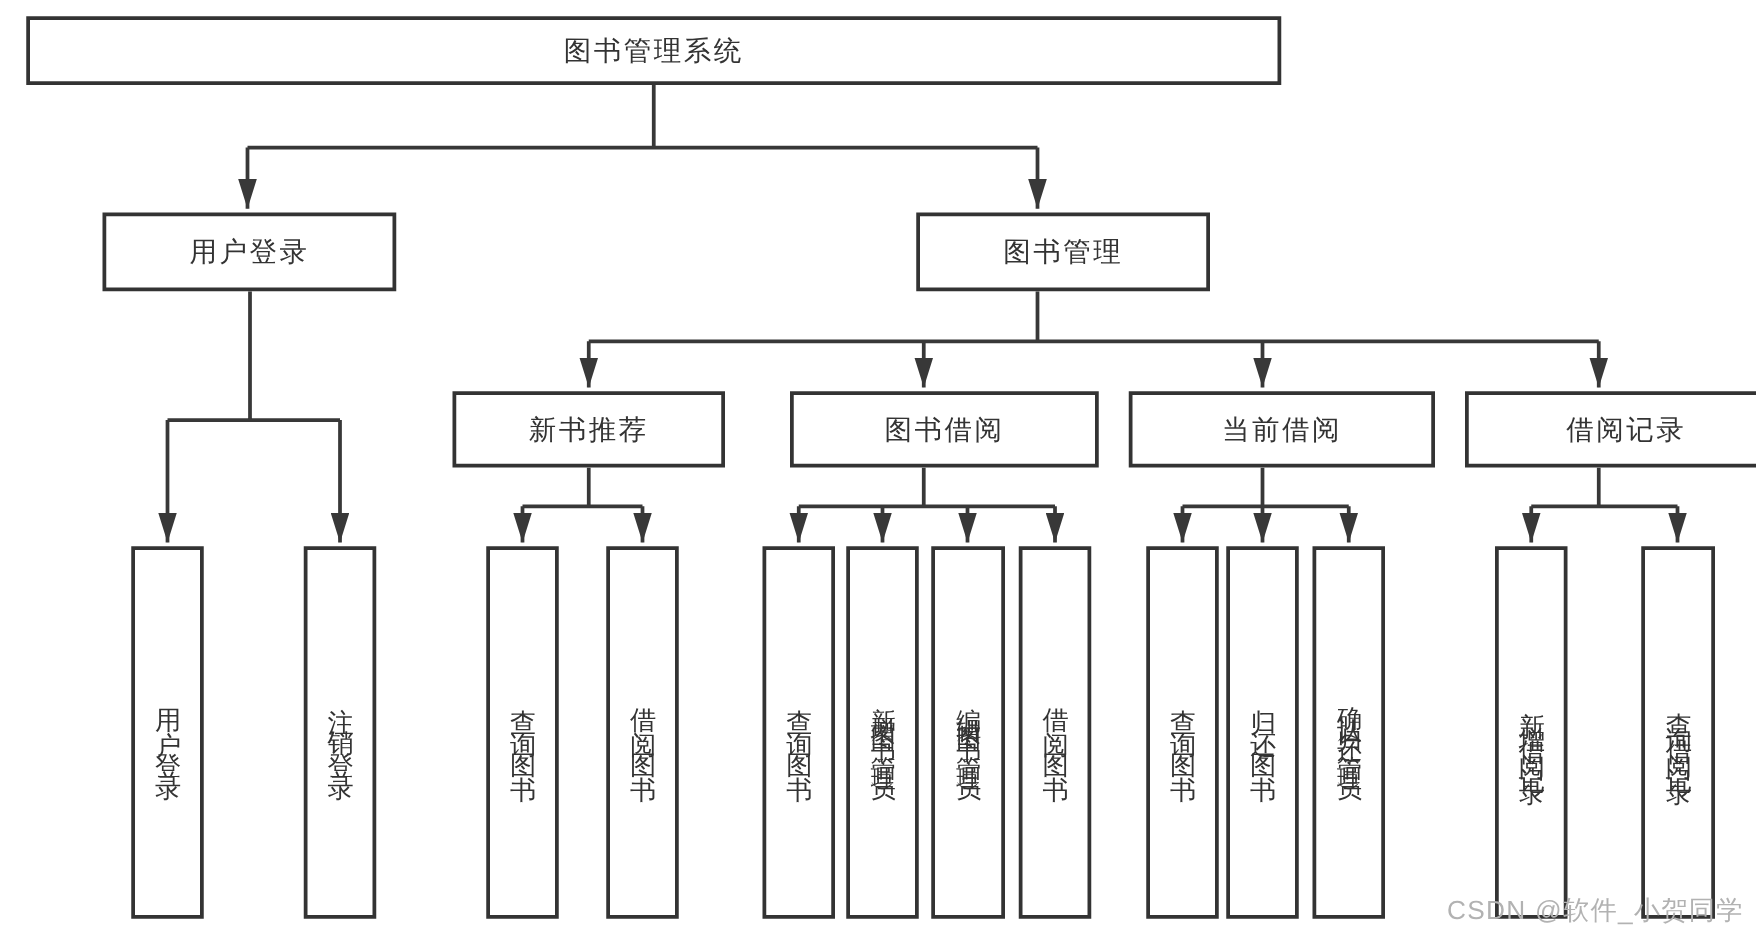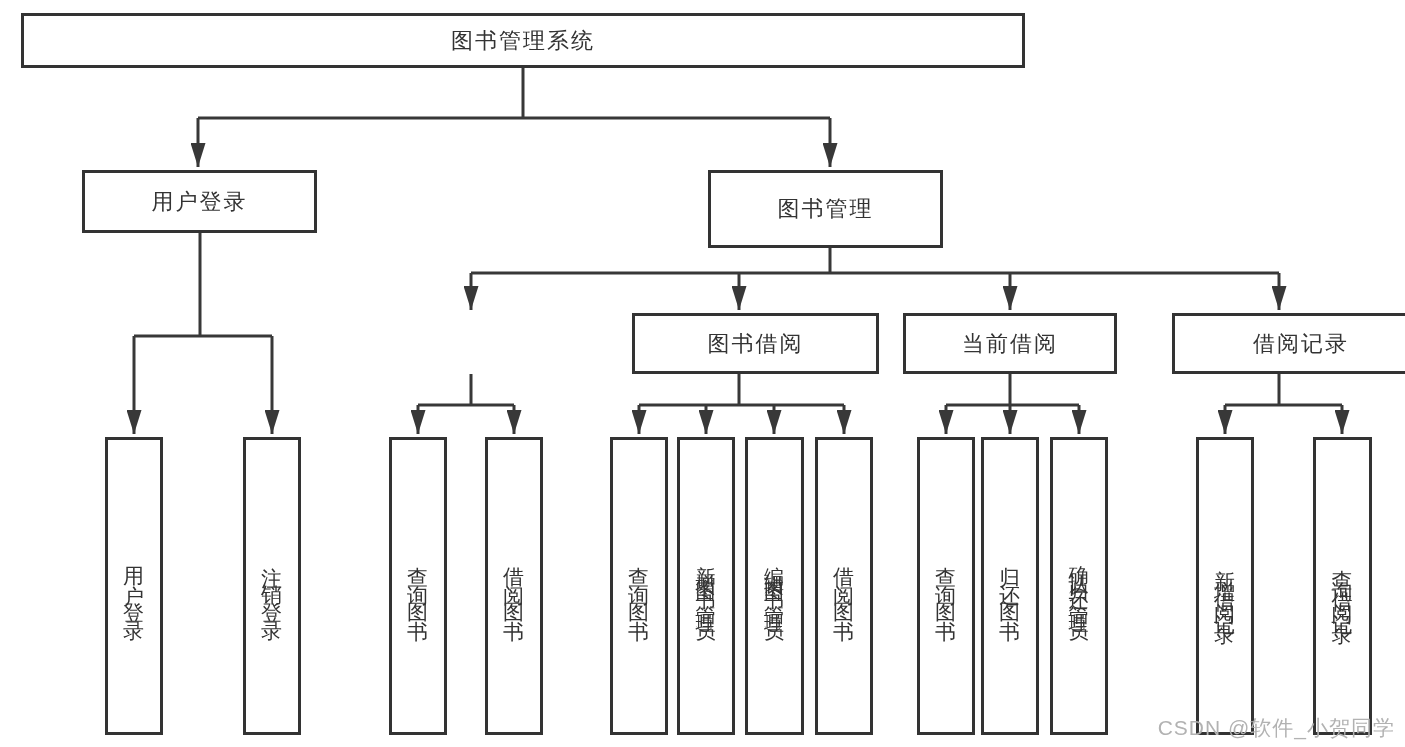--- a/index.html
+++ b/index.html
@@ -68,28 +68,31 @@
     </g>
   </svg>
 
   <div class="box" style="left:21px;top:13px;width:1004px;height:55px">
     <span>图书管理系统</span>
   </div>
 
   <div class="box" style="left:82px;top:170px;width:235px;height:63px">
     <span>用户登录</span>
   </div>
-  <div class="box" style="left:708px;top:170px;width:235px;height:78px">
+  <div class="box" style="left:733px;top:170px;width:235px;height:63px">
     <span>图书管理</span>
   </div>
 
+  <div class="box" style="left:362px;top:313px;width:218px;height:61px">
+    <span>新书推荐</span>
+  </div>
   <div class="box" style="left:632px;top:313px;width:247px;height:61px">
     <span>图书借阅</span>
   </div>
-  <div class="box" style="left:903px;top:313px;width:214px;height:61px">
+  <div class="box" style="left:903px;top:313px;width:245px;height:61px">
     <span>当前借阅</span>
   </div>
   <div class="box" style="left:1172px;top:313px;width:258px;height:61px">
     <span>借阅记录</span>
   </div>
 
   <div class="box tall" style="left:105px;top:437px;width:58px;height:298px">
     <span>用户登录</span>
   </div>
   <div class="box tall" style="left:243px;top:437px;width:58px;height:298px">

